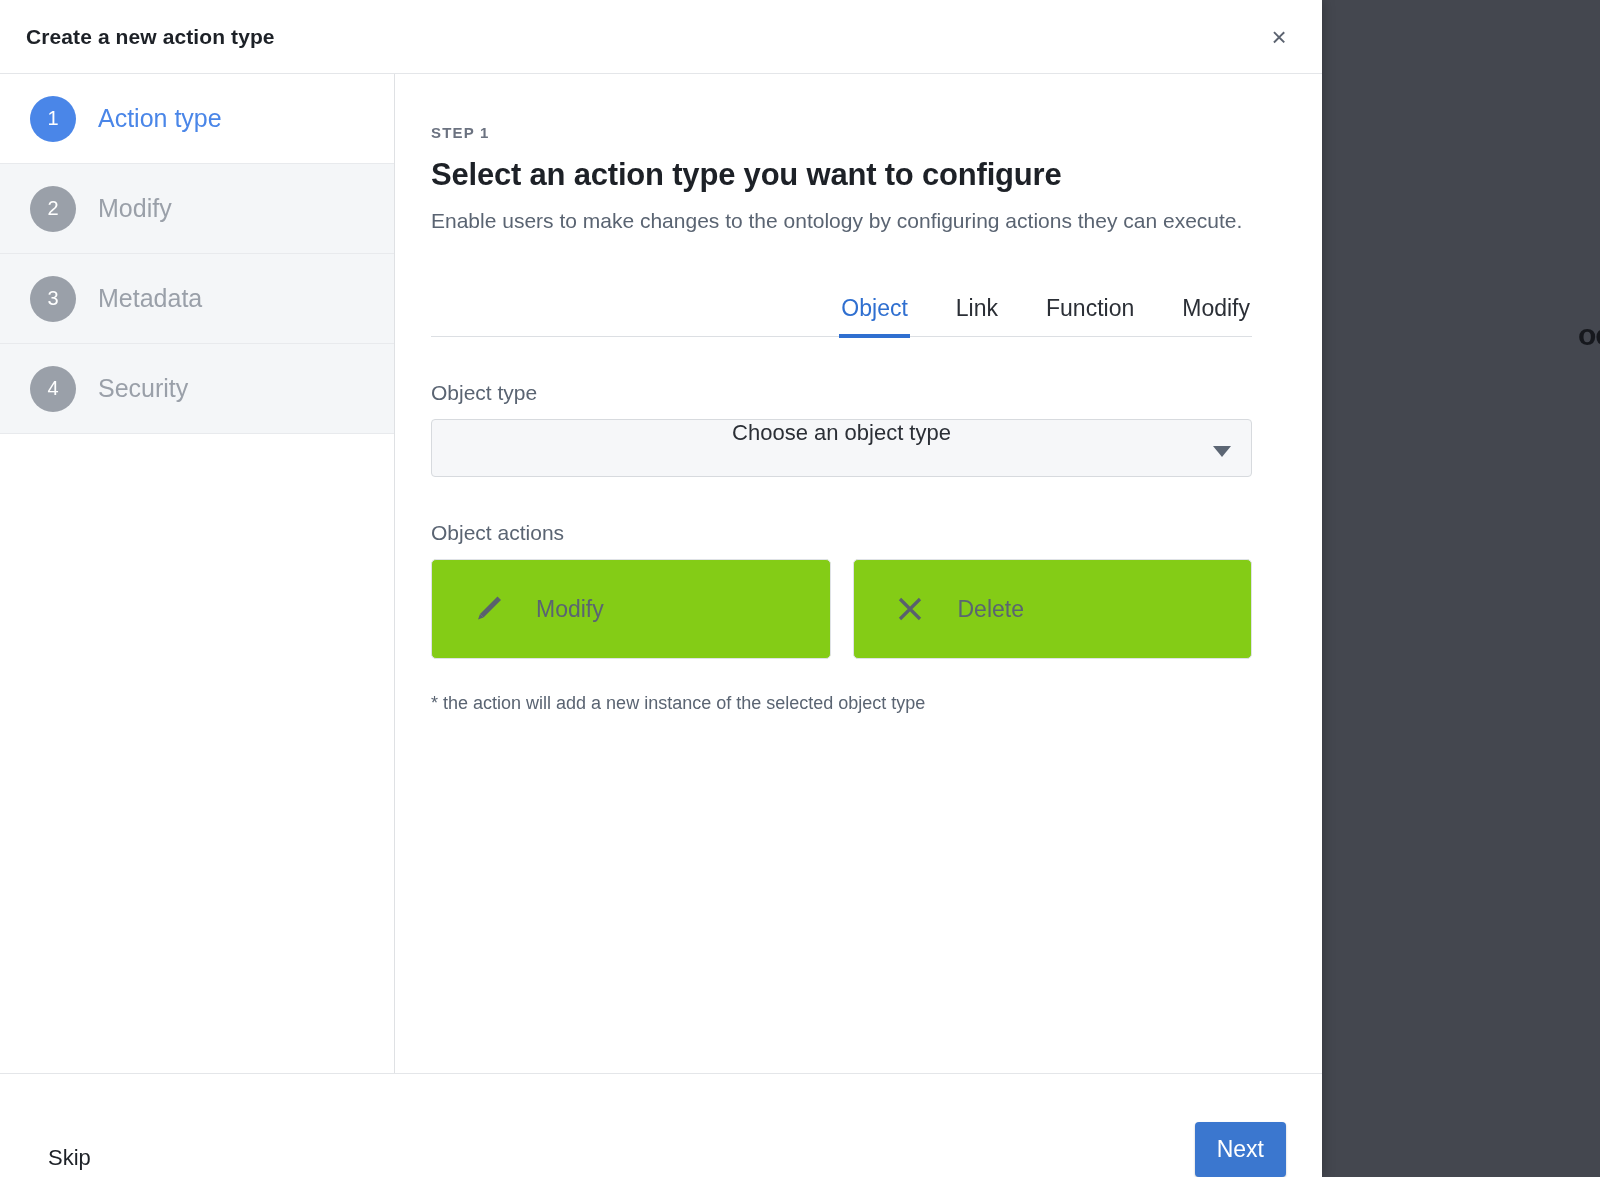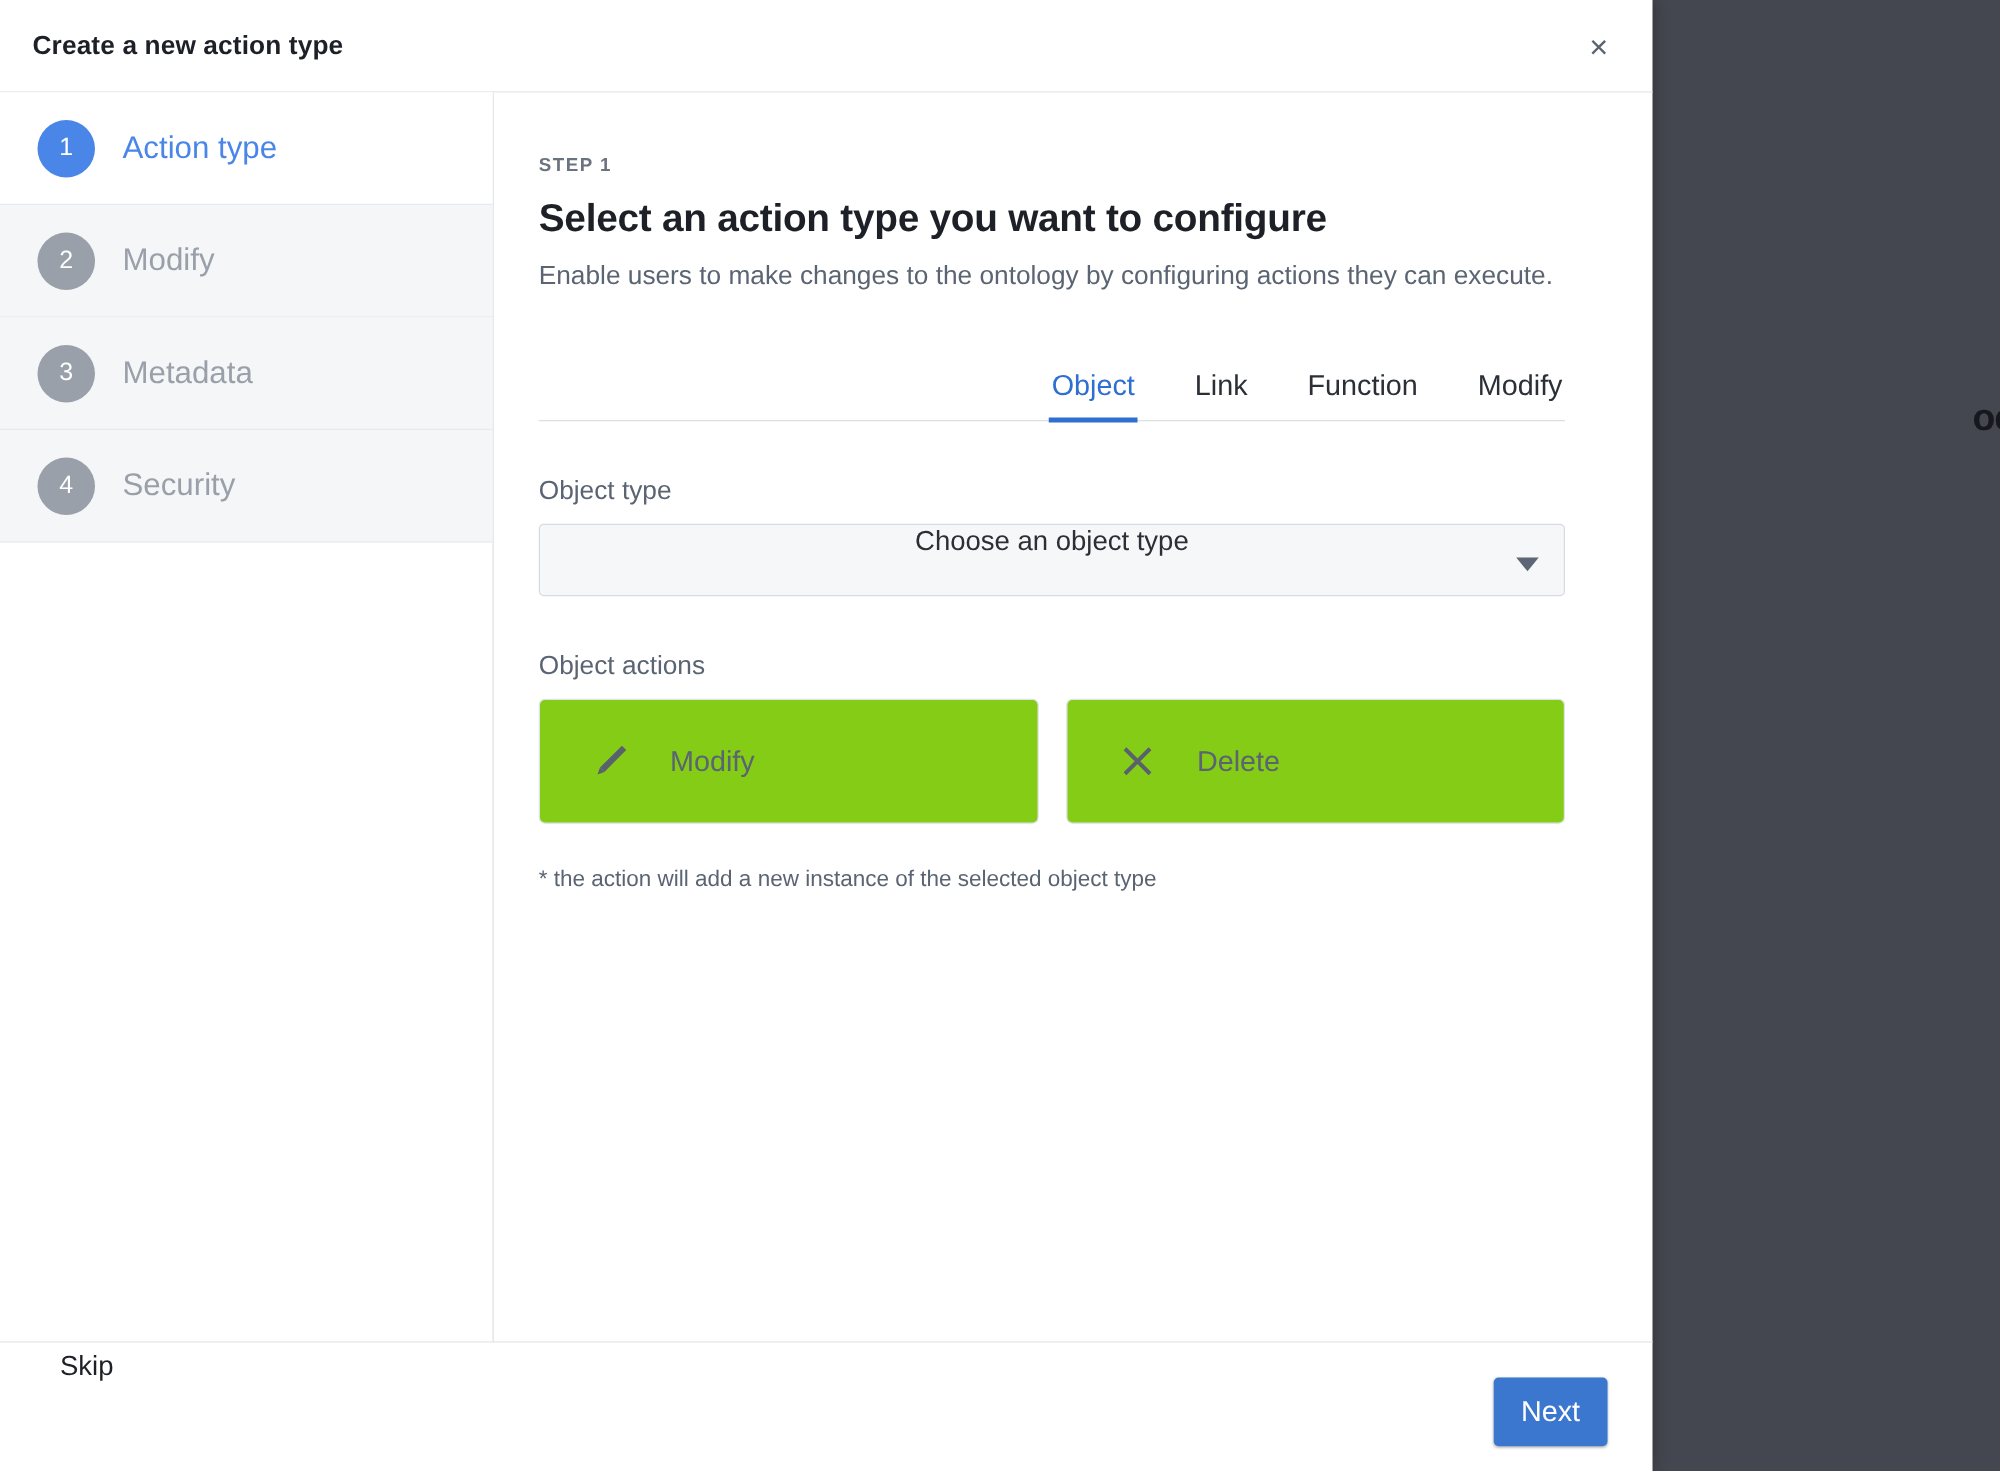--- a/index.html
+++ b/index.html
@@ -254,21 +254,21 @@
     font-size: 18px;
     color: #5a6472;
   }
 
   
   .modal-footer {
     height: 104px;
     flex: 0 0 104px;
     border-top: 1px solid #e4e6e9;
     display: flex;
-    align-items: flex-start;
+    align-items: flex-end;
     padding: 0 36px 0 46px;
     box-sizing: border-box;
   }
   .skip-btn {
     font-size: 22px;
     color: #1d2127;
     background: transparent;
     border: none;
     cursor: pointer;
     padding: 6px 2px;

